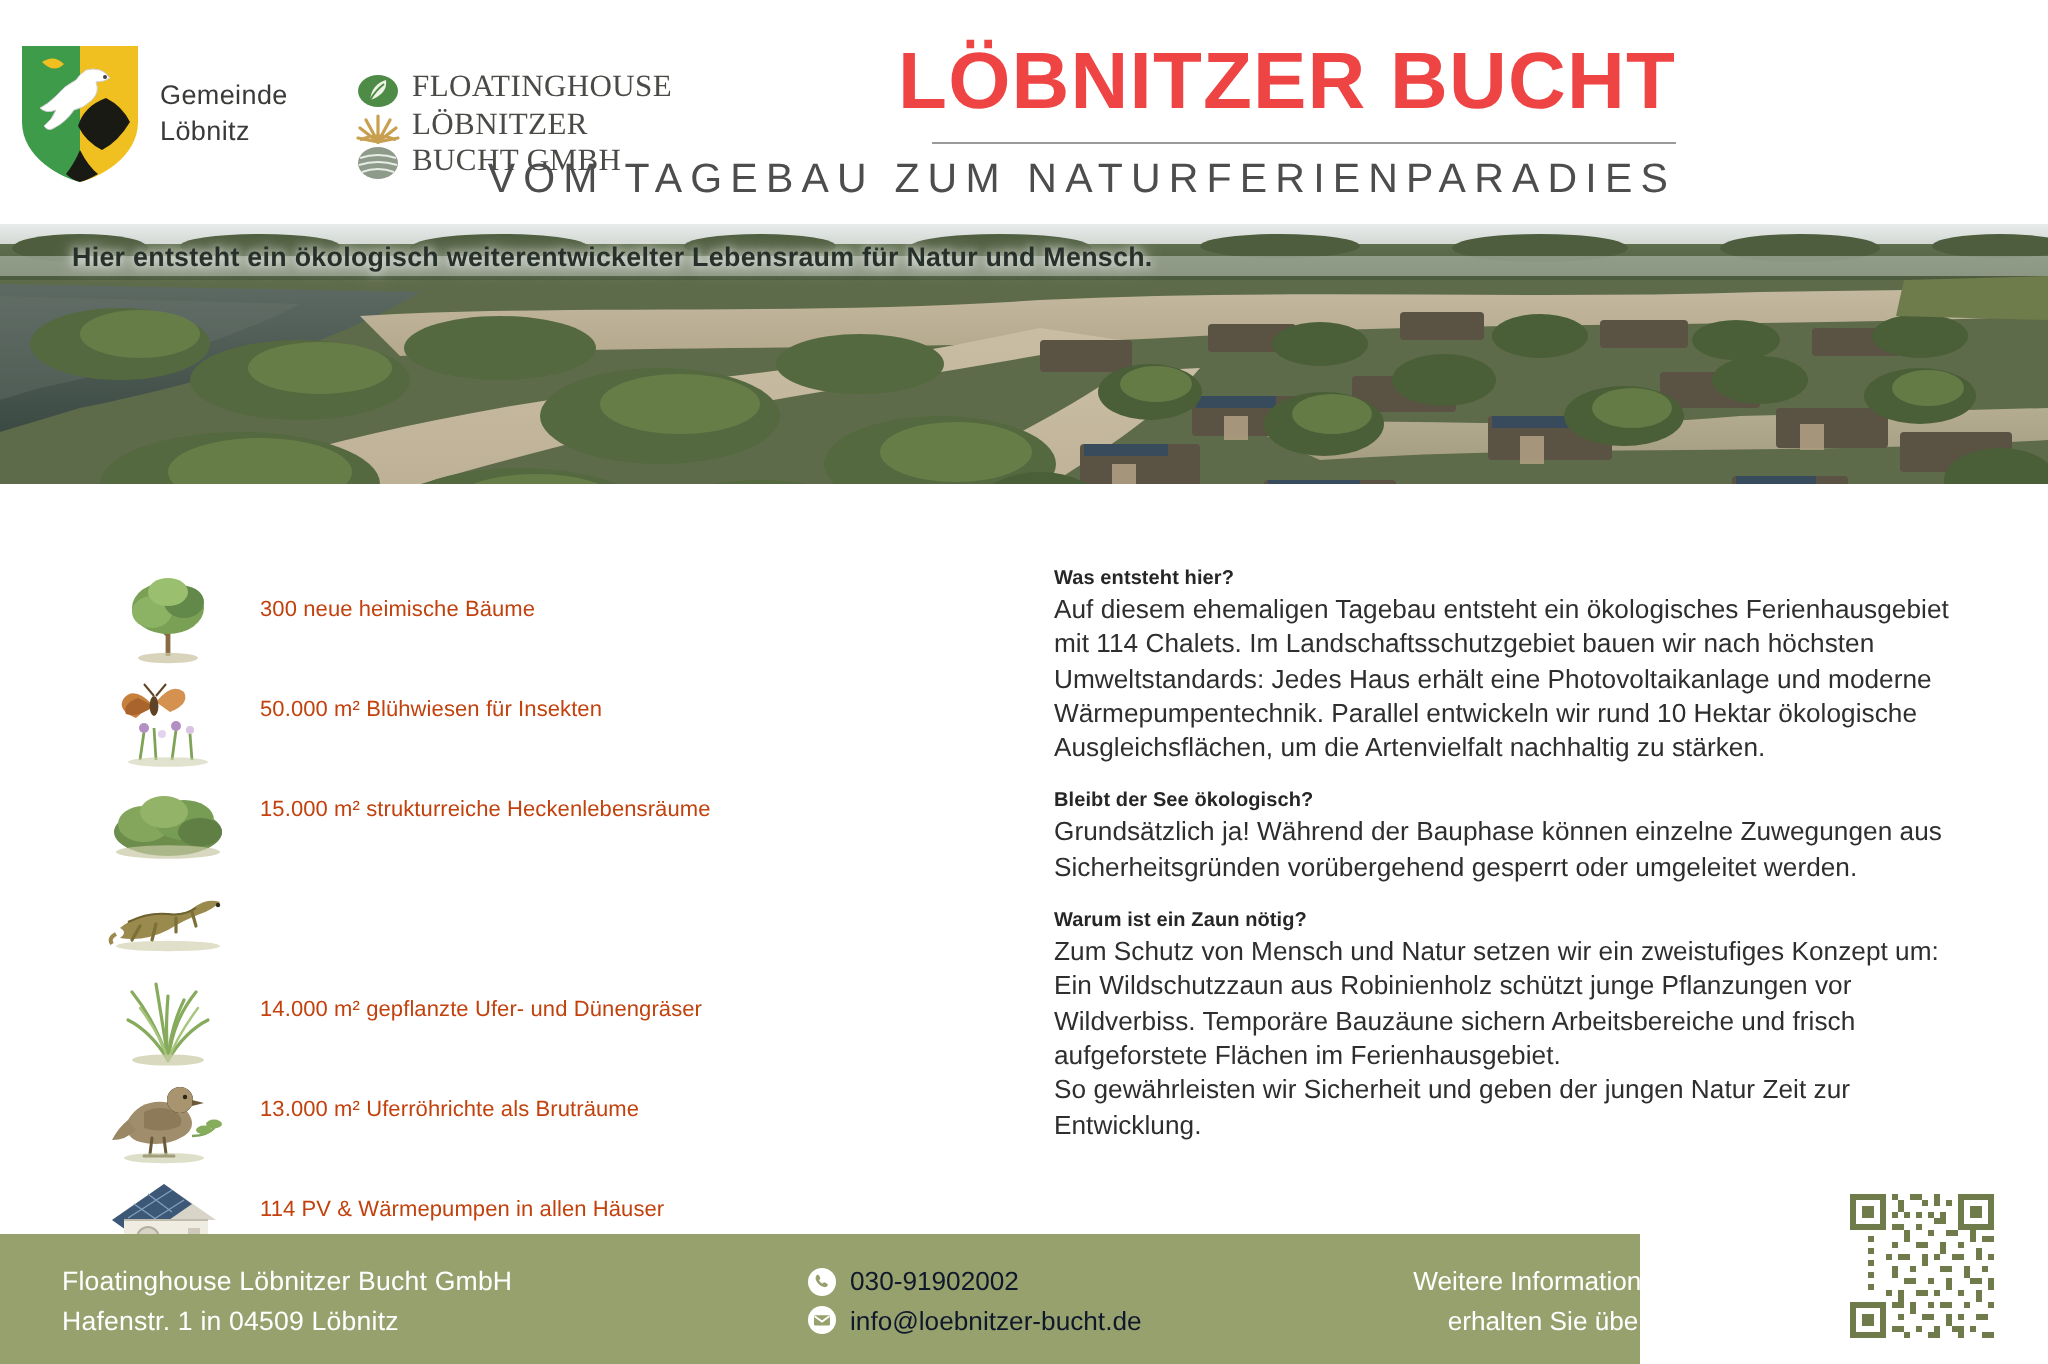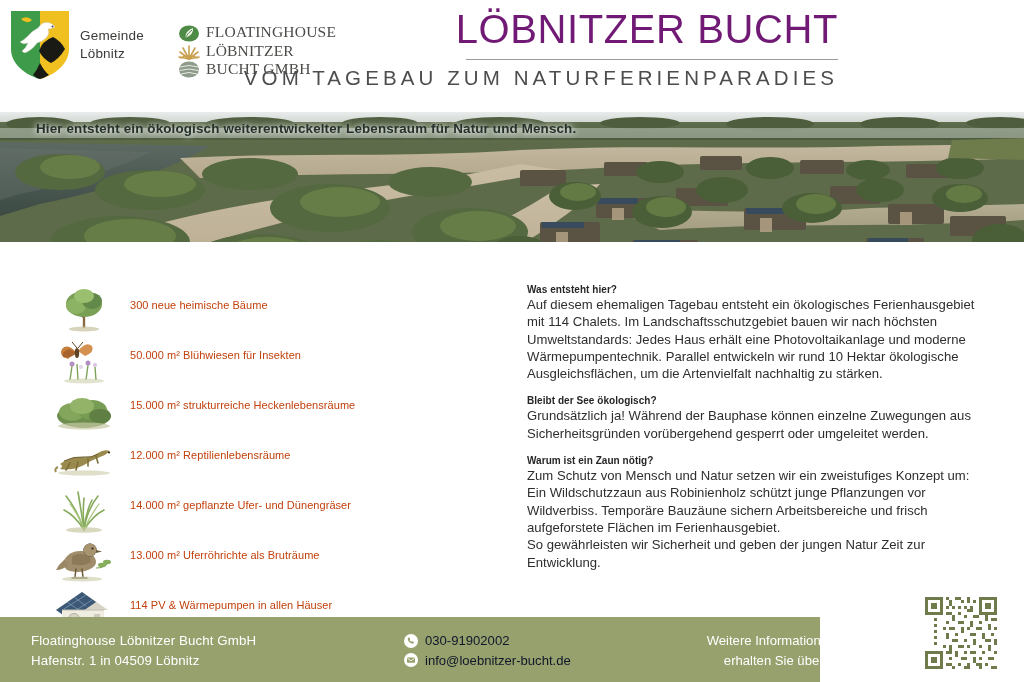--- a/index.html
+++ b/index.html
@@ -5,21 +5,21 @@
   html,body{margin:0;padding:0;}
   body{
     width:1024px;height:682px;overflow:hidden;
     background:#ffffff;
     font-family:"Liberation Sans", sans-serif;
     -webkit-font-smoothing:antialiased;
   }
   .poster{position:relative;width:1024px;height:682px;background:#fff;overflow:hidden;}
 
   
-  .header{position:absolute;left:0;top:0;width:864px;height:112px;background:#ffffff;}
+  .header{position:absolute;left:0;top:12px;width:864px;height:112px;background:#ffffff;}
 
   .crest{position:absolute;left:9px;top:9px;width:62px;height:72px;}
   .crest svg{display:block;width:62px;height:72px;}
 
   .crest-label{
     position:absolute;left:80px;top:27px;width:110px;
     font-size:13.5px;line-height:18px;color:#3a3a38;letter-spacing:.2px;
   }
 
   .fh-logo{position:absolute;left:178px;top:24px;width:175px;height:56px;}
@@ -27,21 +27,21 @@
   .fh-icons .ic{position:absolute;left:0;width:22px;height:17px;}
   .fh-icons .ic1{top:1px;}
   .fh-icons .ic2{top:19px;}
   .fh-icons .ic3{top:37px;}
   .fh-words{position:absolute;left:28px;top:-1px;width:150px;
     font-family:"Liberation Serif", serif;font-size:15.5px;line-height:18.6px;
     color:#4a4a47;letter-spacing:.2px;white-space:nowrap;}
 
   .title-wrap{position:absolute;right:26px;top:6px;text-align:right;}
   .main-title{
-    font-size:40px;font-weight:normal;letter-spacing:.6px;color:#701a75;
+    font-size:40px;font-weight:bold;letter-spacing:.6px;color:#ef4444;
     line-height:46px;white-space:nowrap;
   }
   .title-rule{height:1px;background:#9a9a98;margin:7px 0 6px auto;width:372px;}
   .sub-title{
     font-size:20.5px;letter-spacing:4.1px;color:#4d4d4d;line-height:24px;
     white-space:nowrap;font-weight:300;
   }
 
   
   .hero{position:absolute;left:0;top:112px;width:1024px;height:130px;overflow:hidden;background:#c8cdc6;}
@@ -368,21 +368,20 @@
               <path d="M18 29 L14 36"></path>
                 <path d="M26 28 L24 36"></path>
                 <path d="M36 25 L36 32"></path>
                 <path d="M44 22 L46 29"></path>
             </g>
             <circle cx="57" cy="18.5" r="1.1" fill="#2f2a14"></circle>
             <path d="M6 33 q-4 2 -2 5" stroke="#9a8a4e" stroke-width="2" fill="none"></path>
             <ellipse cx="32" cy="39" rx="26" ry="2.6" fill="#c9caa6" opacity=".6"></ellipse>
           </svg>
         </div>
-        <div class="txt">12.000 m² Reptilienlebensräume</div>
       </div>
 
       <div class="fact">
         <div class="pic">
           <svg viewBox="0 0 66 50">
             <g stroke="#87ab5c" stroke-width="1.6" fill="none" stroke-linecap="round">
               <path d="M32 46 C28 34 22 22 14 12"></path>
                 <path d="M32 46 C30 32 28 20 26 8"></path>
               <path d="M32 46 C34 32 38 22 46 12"></path>
                 <path d="M32 46 C33 34 36 24 40 16"></path>

